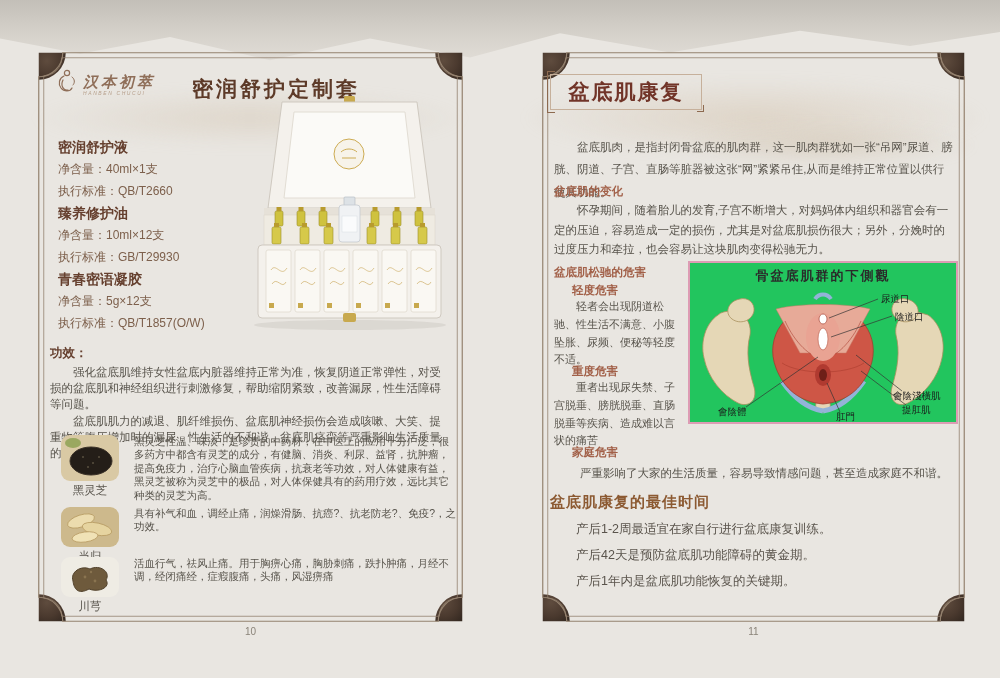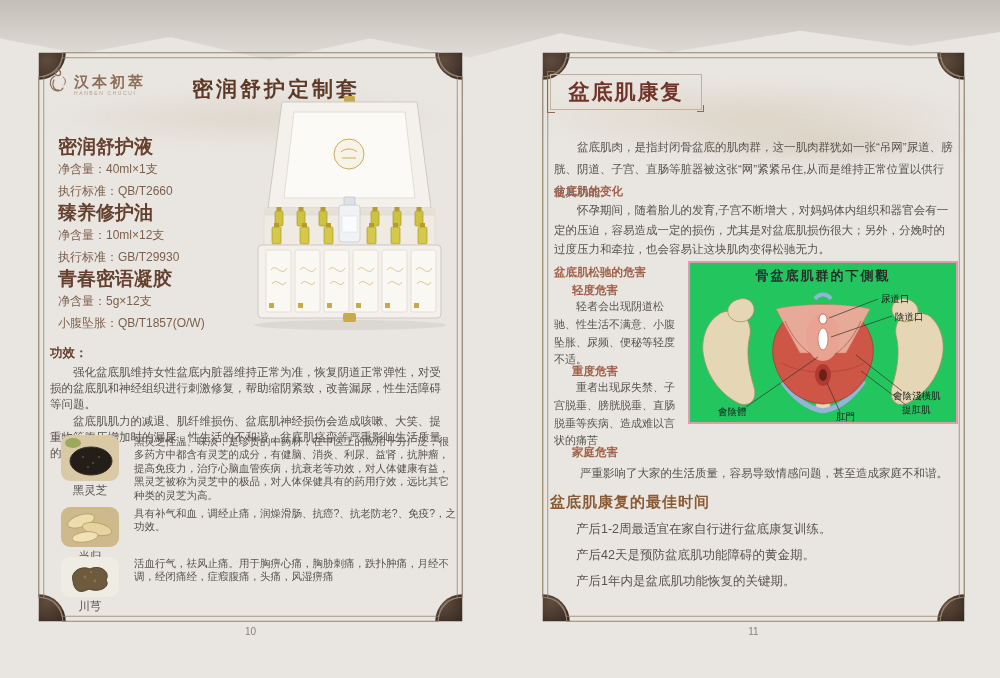--- a/index.html
+++ b/index.html
@@ -15,28 +15,28 @@
     background:radial-gradient(ellipse at center,rgba(208,193,172,.4),rgba(208,193,172,0) 70%);filter:blur(6px);}
   .wash-warm3{position:absolute;left:680px;top:120px;width:300px;height:50px;border-radius:50%;
     background:radial-gradient(ellipse at center,rgba(200,184,160,.35),rgba(200,184,160,0) 70%);filter:blur(5px);}
 
   .page{position:absolute;top:52px;height:570px;}
   .page.left{left:38px;width:425px;}
   .page.right{left:542px;width:423px;}
   .frame{position:absolute;left:0;top:0;}
 
   
-  .brand{position:absolute;left:7px;top:16px;display:flex;align-items:flex-end;gap:5px;}
+  .brand{position:absolute;left:16px;top:16px;display:flex;align-items:flex-end;gap:5px;font-style:italic;}
   .brand-txt{display:flex;flex-direction:column;line-height:1;}
   .brand-cn{font-size:15px;font-weight:bold;letter-spacing:3px;color:#8f6e58;}
   .brand-en{font-size:5px;letter-spacing:1.6px;color:#b7a08c;margin-top:2px;}
   .ltitle{position:absolute;left:142px;top:11px;margin:12px;font-size:21px;font-weight:bold;
           color:#5d3a28;letter-spacing:3px;text-align:center;}
   .specs{position:absolute;left:20px;top:84px;width:215px;white-space:nowrap;}
-  .spec-name{margin:0;font-size:19px;font-weight:bold;color:#66402f;line-height:22px;}
+  .spec-name{margin:0;font-size:14px;font-weight:bold;color:#66402f;line-height:22px;}
   .spec-line{margin:0;font-size:12px;color:#7d604c;line-height:22px;}
   .boxart{position:absolute;left:206px;top:44px;}
   .efficacy{position:absolute;left:12px;top:293px;width:402px;font-size:11.5px;color:#57534b;line-height:1.4;}
   .efficacy-label{font-weight:bold;color:#66402f;font-size:12.5px;display:block;margin-bottom:1px;}
   .eff{margin:1px 0;text-indent:2em;}
   .ing{position:absolute;left:22px;display:flex;gap:14px;width:398px;}
   .ing-fig{flex:0 0 60px;text-align:center;}
   .ing-fig svg{border-radius:9px;display:block;margin:0 auto;}
   .ing-name{font-size:11.5px;color:#5a564e;margin-top:2px;}
   .ing-desc{font-size:10.5px;color:#57534b;line-height:1.28;}
@@ -112,21 +112,21 @@
 
     <div class="specs">
       <p class="spec-name">密润舒护液</p>
       <p class="spec-line">净含量：40ml×1支</p>
       <p class="spec-line">执行标准：QB/T2660</p>
       <p class="spec-name">臻养修护油</p>
       <p class="spec-line">净含量：10ml×12支</p>
       <p class="spec-line">执行标准：GB/T29930</p>
       <p class="spec-name">青春密语凝胶</p>
       <p class="spec-line">净含量：5g×12支</p>
-      <p class="spec-line">小腹坠胀：QB/T1857(O/W)</p>
+      <p class="spec-line">执行标准：QB/T1857(O/W)</p>
     </div>
 
     <svg class="boxart" width="212" height="238" viewBox="0 0 212 238">
       <ellipse cx="106" cy="229" rx="96" ry="5" fill="rgba(60,50,40,0.08)"></ellipse>
       <rect x="100" y="0" width="11" height="8" rx="1.5" fill="#c8a94e"></rect>
       <path d="M38,6 L173,6 L187,112 L24,112 Z" fill="#f4f1ec" stroke="#cfc9c0" stroke-width="1"></path>
       <path d="M50,16 L161,16 L171,102 L40,102 Z" fill="#fbfaf7" stroke="#e2ddd4" stroke-width="1"></path>
       <circle cx="105" cy="58" r="15" fill="#f7f3e9" stroke="#cdab52" stroke-width="1"></circle>
       <path d="M97,56 C101,52 109,52 113,56 M98,62 H112" fill="none" stroke="#cdab52" stroke-width="1"></path>
       <rect x="20" y="112" width="171" height="7" fill="#e6e1d8"></rect>

